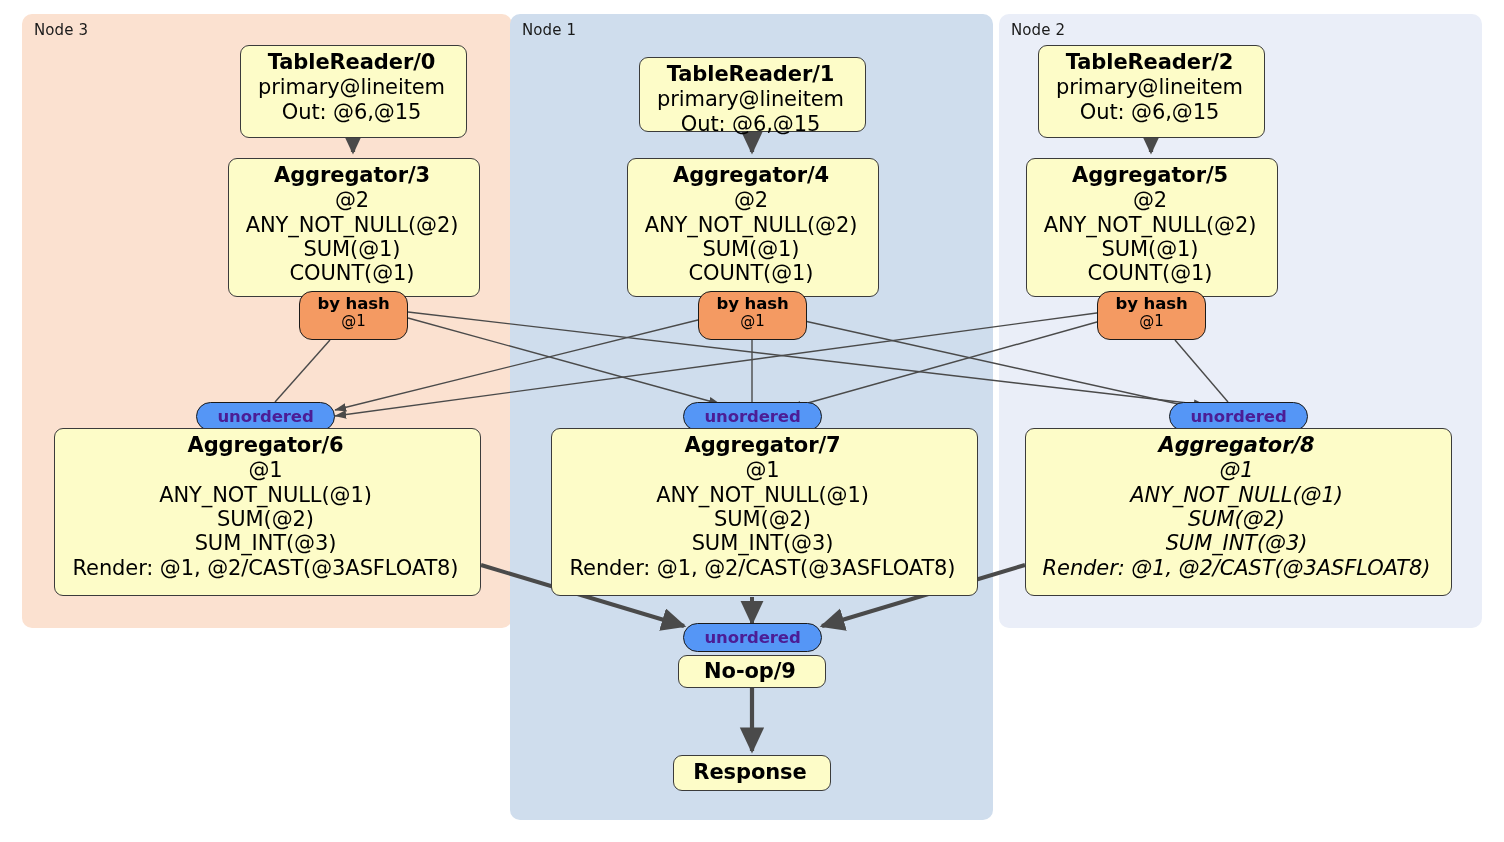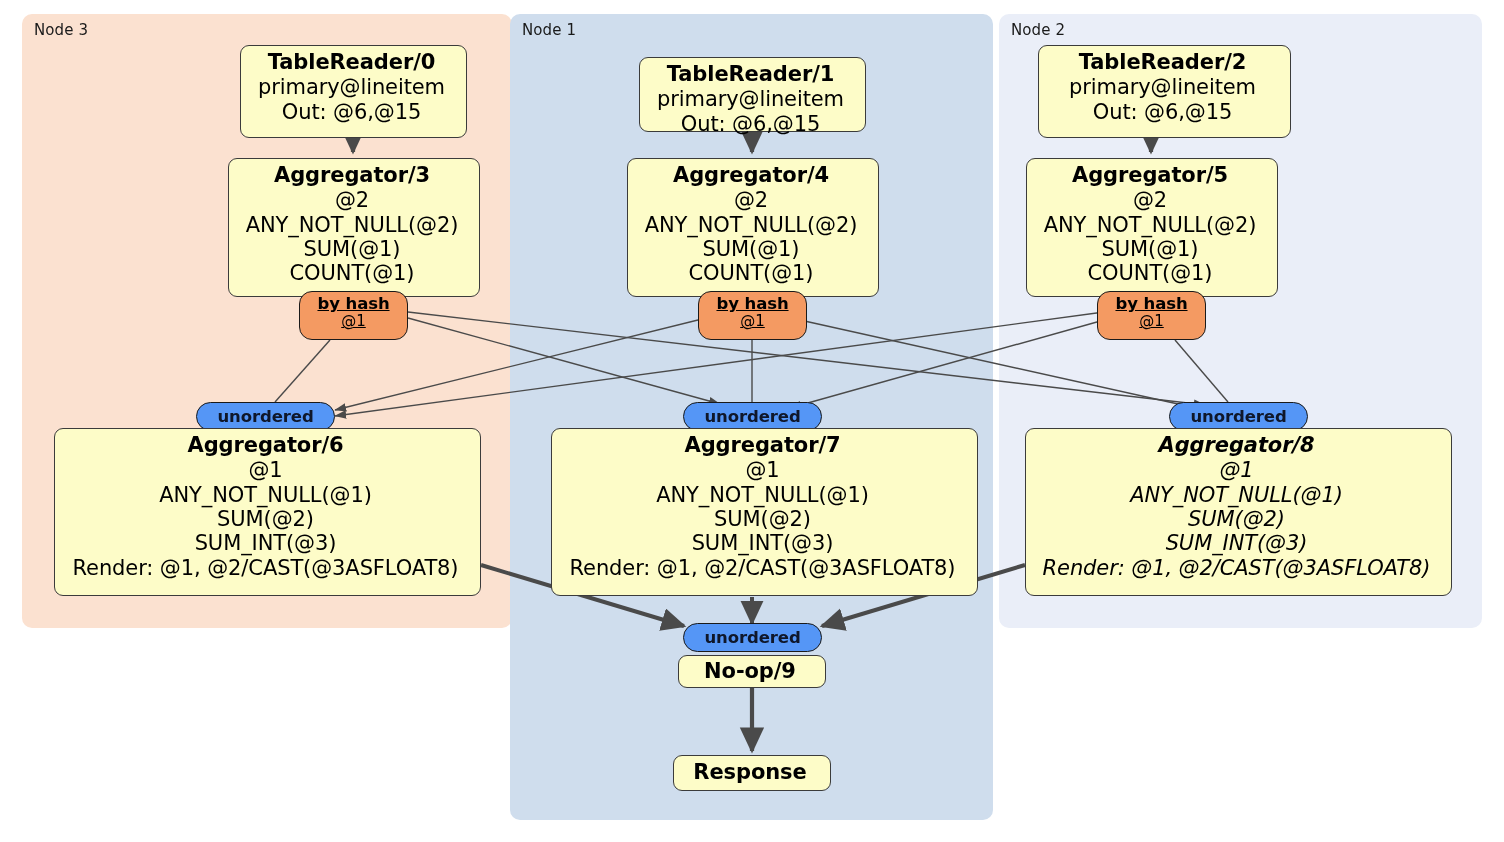--- a/index.html
+++ b/index.html
@@ -68,40 +68,39 @@
     margin-bottom: 0;
   }
   .pill {
     position: absolute;
     box-sizing: border-box;
     border: 1.6px solid #1a1a1a;
     border-radius: 999px;
     text-align: center;
     font-weight: bold;
     font-size: 16.5px;
-    color: #0f172a;
+    color: #4c1d95;
     display: flex;
     align-items: center;
     justify-content: center;
     letter-spacing: -0.1px;
   }
   .pill.unordered {
     background: #5596f6;
   }
   .router {
     position: absolute;
     box-sizing: border-box;
     background: #f49a62;
     border: 1.6px solid #1a1a1a;
     border-radius: 13px;
     text-align: center;
     color: #000000;
     padding-top: 3px;
     line-height: 1.12;
-    text-decoration: underline;
   }
   .router .r-title {
     display: block;
     font-weight: bold;
     font-size: 16.5px;
     letter-spacing: -0.1px;
   }
   .router .r-sub {
     display: block;
     font-size: 15px;
@@ -261,21 +260,21 @@
   </div>
 
   <div class="gbox small" style="left:678px; top:655px; width:148px; height:33px; padding-top:3px;">
     <span class="t-title">No-op/9</span>
   </div>
 
   <div class="gbox small" style="left:673px; top:755px; width:158px; height:36px; padding-top:4px;">
     <span class="t-title">Response</span>
   </div>
 
-  <div class="gbox" style="left:1038px; top:45px; width:253px; height:93px;text-align:center;">
+  <div class="gbox" style="left:1038px; top:45px; width:227px; height:93px;text-align:center;">
     <span class="t-title">TableReader/2</span>
     <span class="t-line">primary@lineitem</span>
     <span class="t-line">Out: @6,@15</span>
   </div>
 
   <div class="gbox" style="left:1026px; top:158px; width:252px; height:139px;">
     <span class="t-title">Aggregator/5</span>
     <span class="t-line">@2</span>
     <span class="t-line">ANY_NOT_NULL(@2)</span>
     <span class="t-line">SUM(@1)</span>

